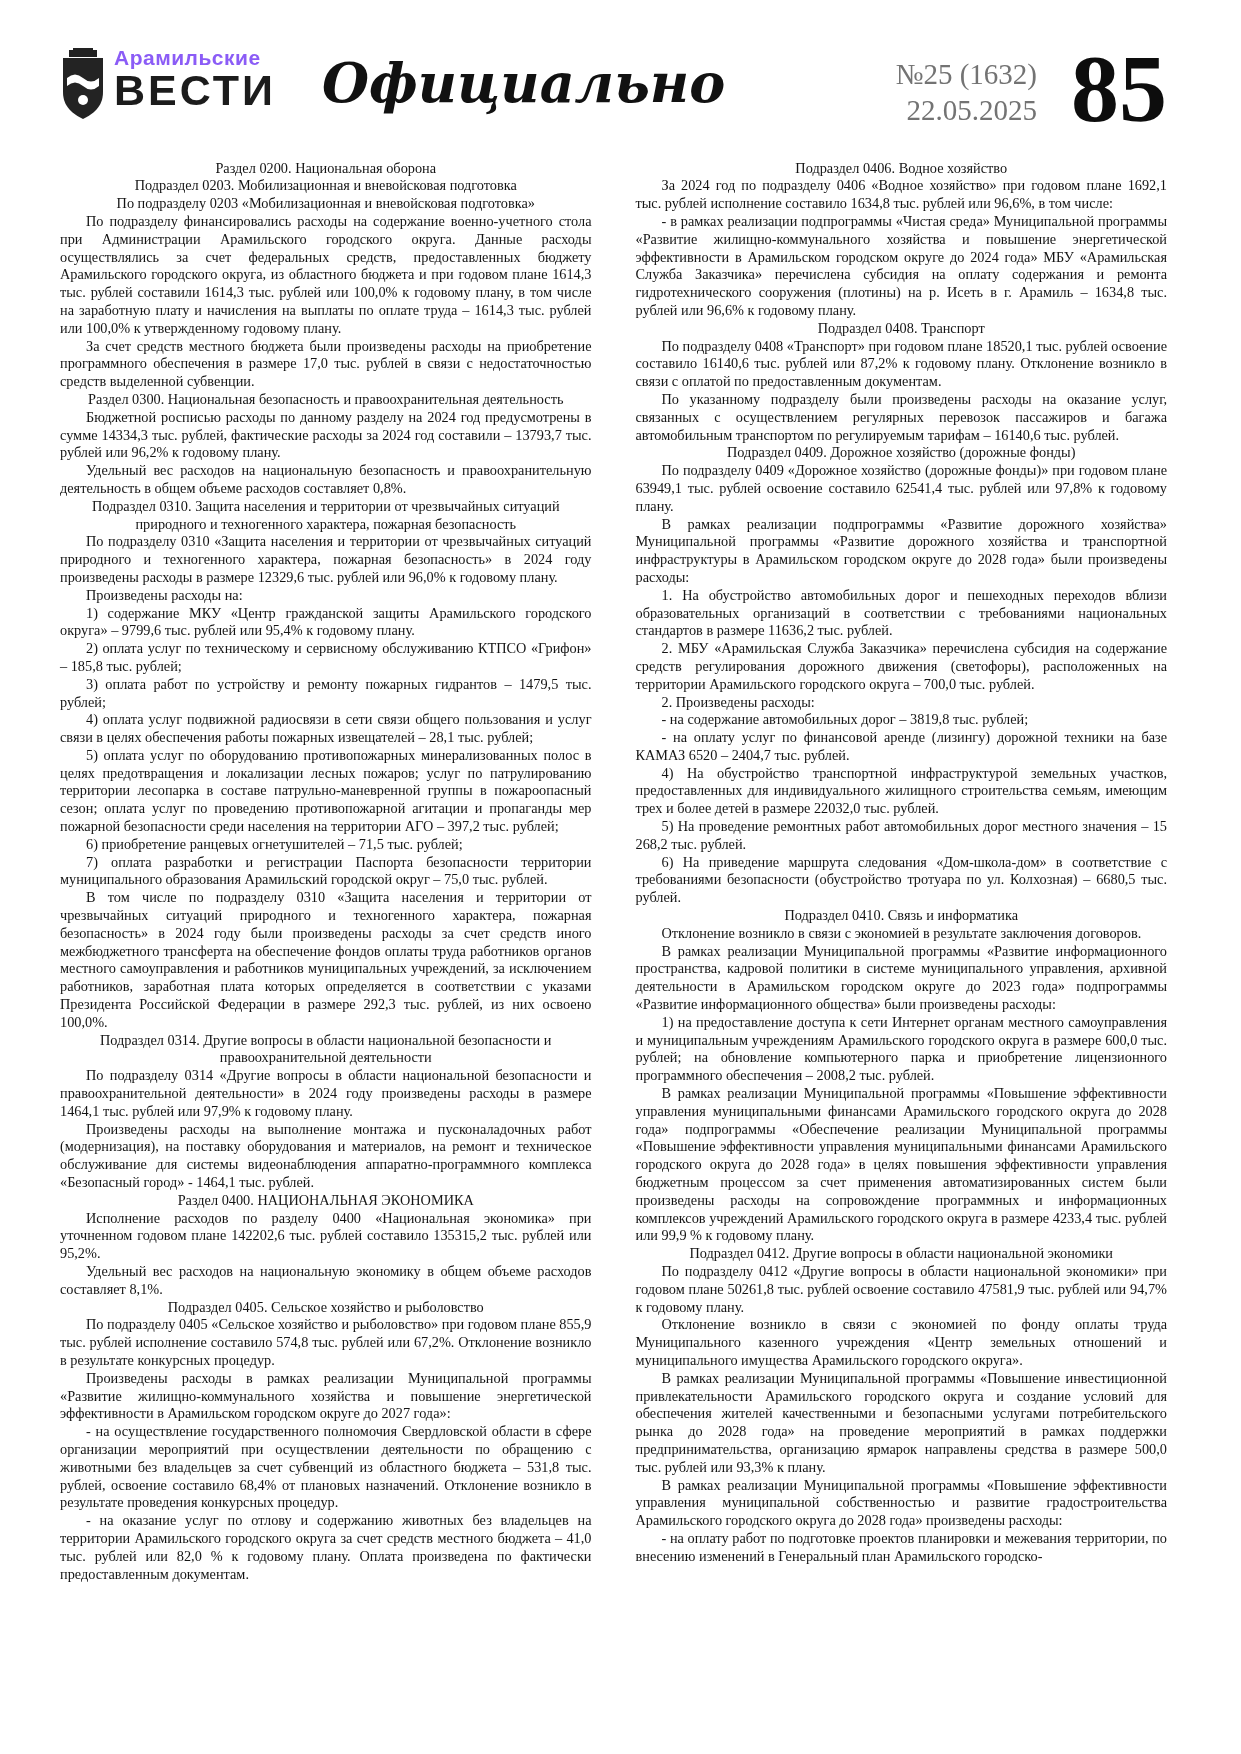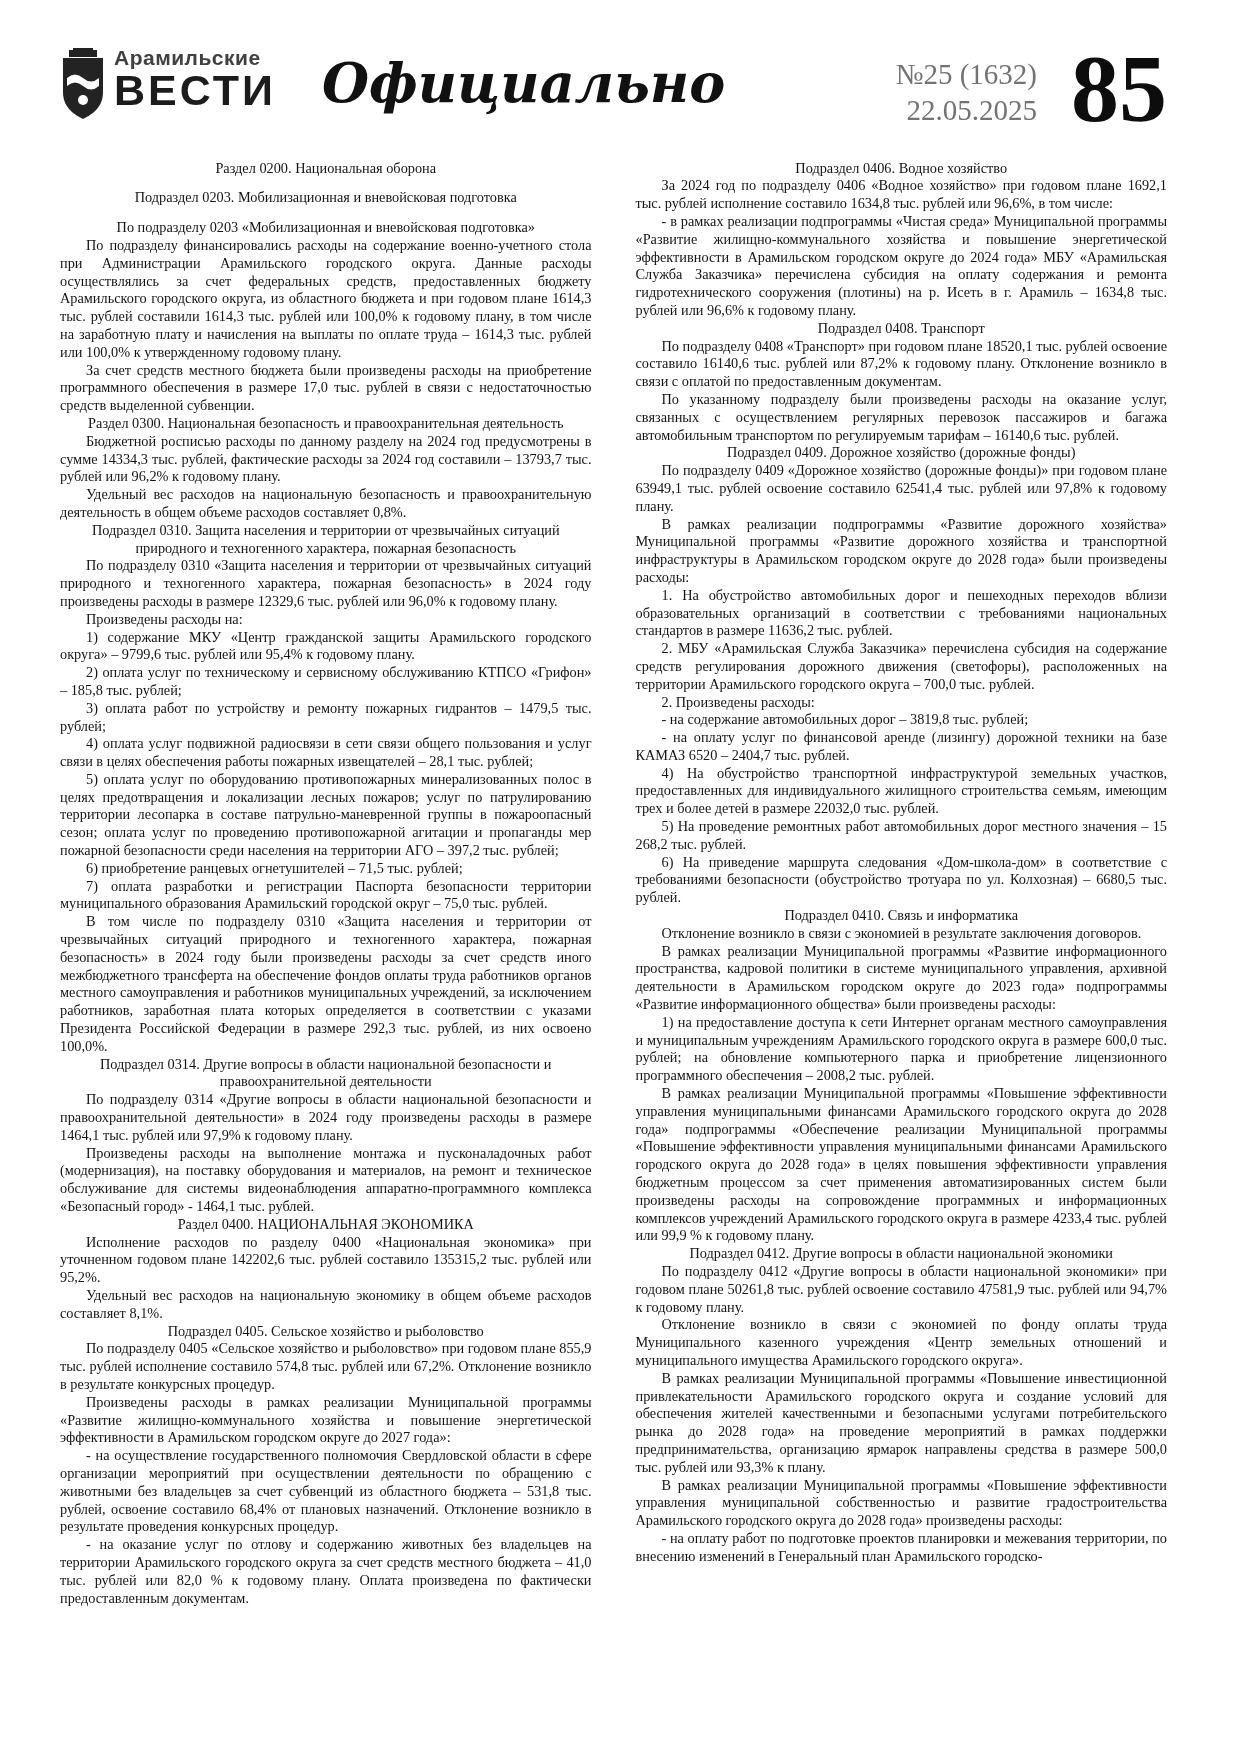--- a/index.html
+++ b/index.html
@@ -26,21 +26,21 @@
     width: 250px;
     flex: 0 0 auto;
   }
   .emblem { flex: 0 0 auto; margin-top: 2px; }
   .brand-text { display: flex; flex-direction: column; }
   .brand-top {
     font-family: "Liberation Sans", sans-serif;
     font-weight: bold;
     font-size: 21px;
     letter-spacing: 0.5px;
-    color: #404040;
+    color: #8b5cf6;
   }
   .brand-bottom {
     font-family: "Liberation Sans", sans-serif;
     font-weight: bold;
     font-size: 43px;
     line-height: 0.95;
     letter-spacing: 3px;
     color: #1c1c1c;
   }
   .section-title {
@@ -82,21 +82,21 @@
     flex: 1 1 0;
     font-size: 14.3px;
     line-height: 1.245;
     text-align: justify;
   }
   .col p { margin: 0; }
   .heading {
     text-align: center;
     margin-top: 17px;
   }
-  .heading + .heading { margin-top: 12px; }
+  .heading + .heading { margin-top: 0; }
   .para { text-indent: 26px; }
   .col > :first-child { margin-top: 0 !important; }
 </style>
 </head>
 <body>
 
 <div class="page">
 
   <header class="header">
     <div class="brand">

